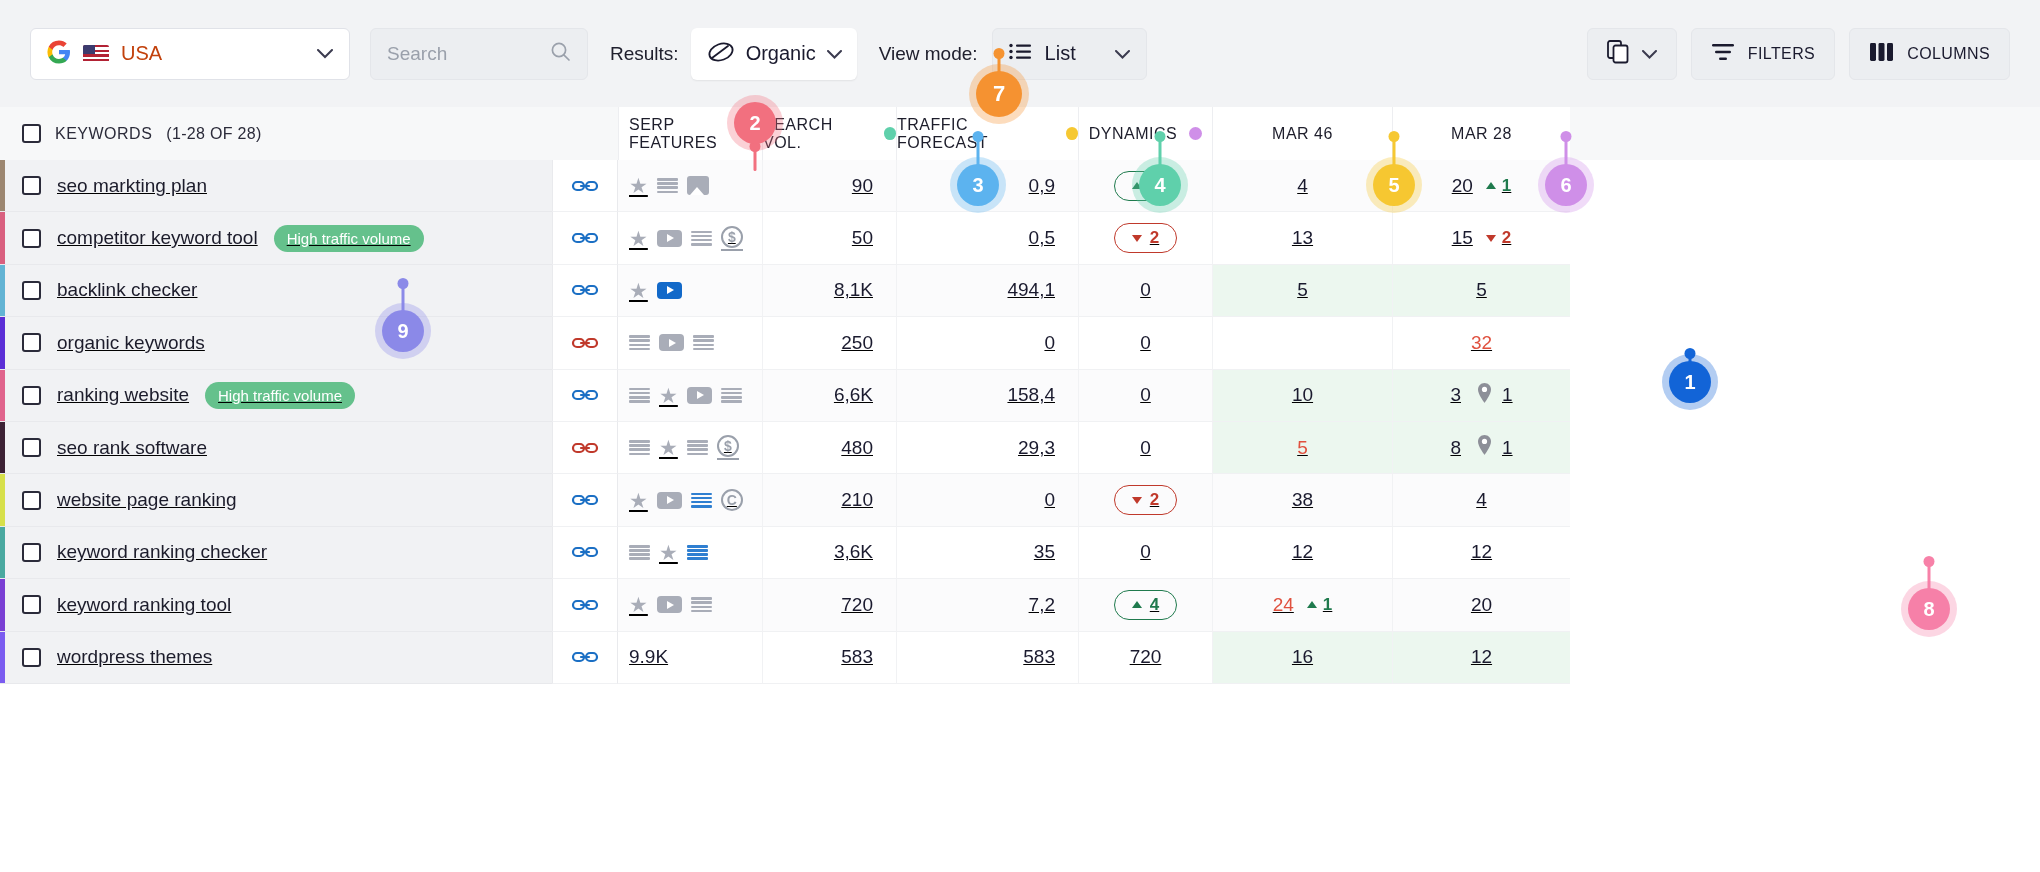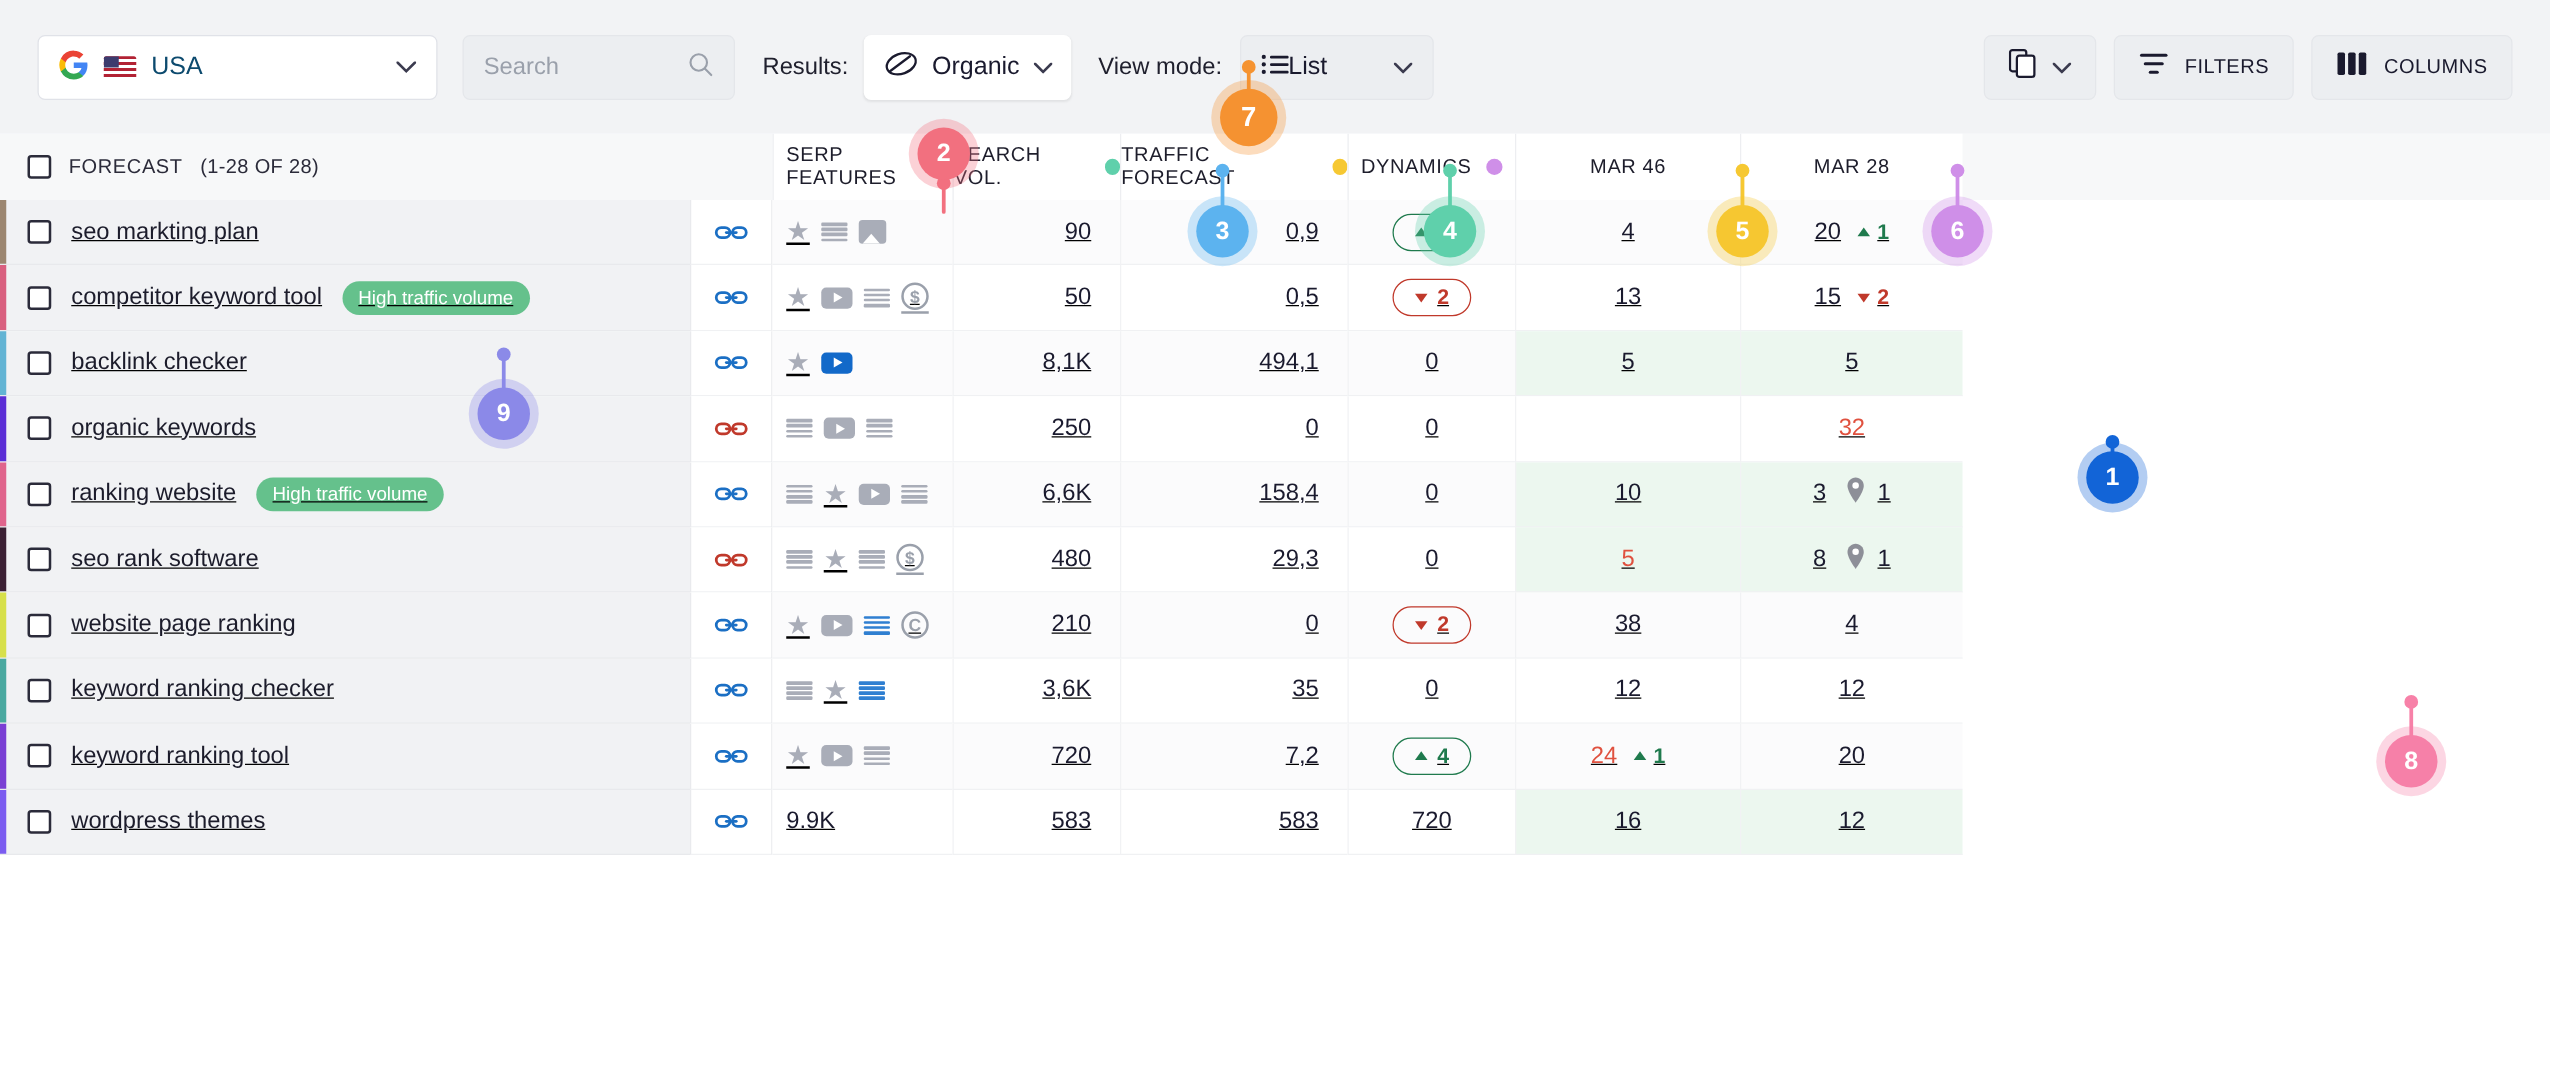--- a/index.html
+++ b/index.html
@@ -27,21 +27,21 @@
     width: 26px; height: 18px; border-radius: 2px; overflow: hidden;
     position: relative; flex: 0 0 auto;
     background: linear-gradient(to bottom,
       #b22234 0 13%, #fff 13% 26%, #b22234 26% 39%, #fff 39% 52%,
       #b22234 52% 65%, #fff 65% 78%, #b22234 78% 91%, #fff 91% 100%);
   }
   .flag::before {
     content:""; position:absolute; left:0; top:0; width:12px; height:9px;
     background:#3c3b6e;
   }
-  .country-name { font-size: 20px; color: #0c4a6e; flex: 1; }
+  .country-name { font-size: 20px; color: #c2410c; flex: 1; }
   .chev { color: #3b3b4f; font-size: 14px; }
 
   .search-box {
     width: 218px; height: 52px; margin-left: 20px;
     background: #eceef1; border: 1px solid #e4e6ea; border-radius: 6px;
     display: flex; align-items: center; padding: 0 16px; cursor: text;
   }
   .search-ph { font-size: 19px; color: #9aa0ab; flex: 1; }
 
   .tb-label { font-size: 19px; color: #20202e; margin-left: 22px; }
@@ -50,21 +50,21 @@
     height: 52px; background: #fff; border-radius: 6px;
     display: flex; align-items: center; gap: 11px;
     padding: 0 15px 0 16px; margin-left: 12px; cursor: pointer;
     box-shadow: 0 1px 2px rgba(0,0,0,.07);
   }
   .results-select .txt { font-size: 20px; color: #1a1a2e; }
 
   .view-select {
     height: 52px; background: #eceef1; border: 1px solid #e4e6ea;
     border-radius: 6px; display: flex; align-items: center;
-    padding: 0 16px; margin-left: 14px; cursor: pointer;
+    gap: 14px; padding: 0 16px; margin-left: 14px; cursor: pointer;
     min-width: 155px;
   }
   .view-select .txt { font-size: 20px; color: #1a1a2e; flex: 1; }
 
   .tb-right { margin-left: auto; display: flex; gap: 14px; align-items: center; }
   .tb-btn {
     height: 52px; background: #eceef1; border: 1px solid #e4e6ea;
     border-radius: 6px; display: flex; align-items: center;
     gap: 13px; padding: 0 19px; cursor: pointer;
   }
@@ -293,21 +293,21 @@
       </span>
       <span class="lbl">COLUMNS</span>
     </div>
   </div>
 </div>
 
 <div class="table-wrap">
   <div class="grid hdr-row">
     <div class="hdr-keywords">
       <span class="cb"></span>
-      <span class="hdr-kw-label">FORECAST</span>
+      <span class="hdr-kw-label">KEYWORDS</span>
       <span class="hdr-kw-count">(1-28 OF 28)</span>
     </div>
     <div class="hdr-cell left">
       <span>SERP FEATURES</span>
     <span style="width: 13px; height: 13px; border-radius: 50%; background: rgb(82, 169, 236); margin-left: 12px; display: inline-block;"></span>
       </div>
     <div class="hdr-cell">
       <span>SEARCH VOL.</span>
     <span style="width: 13px; height: 13px; border-radius: 50%; background: rgb(95, 208, 171); margin-left: 12px; display: inline-block;"></span>
       </div>

